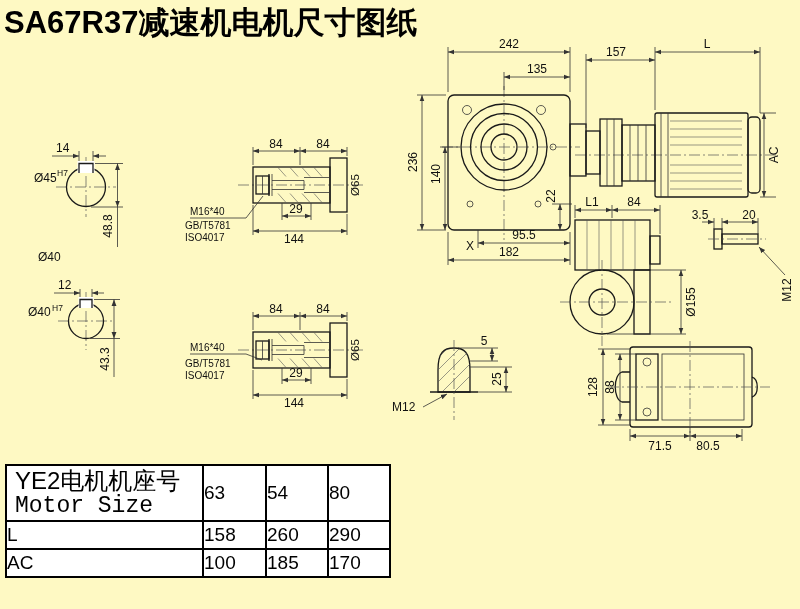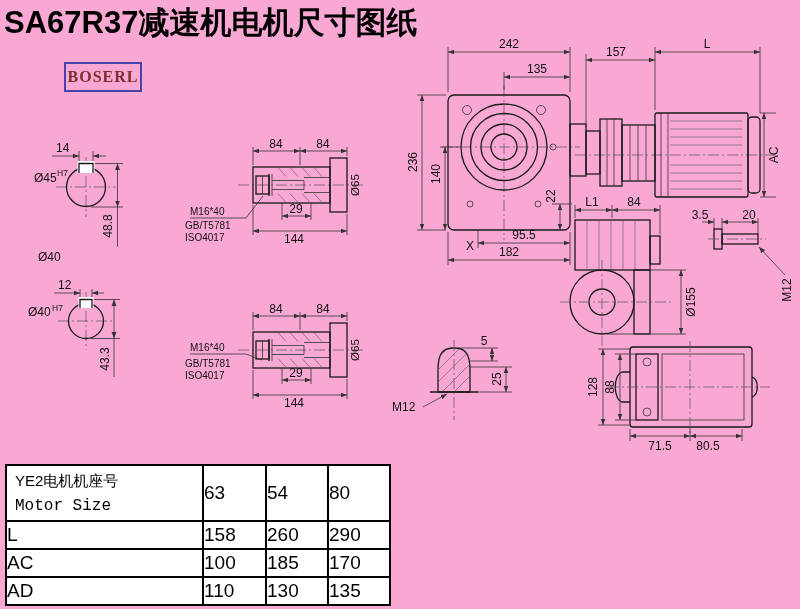--- a/index.html
+++ b/index.html
@@ -1,45 +1,42 @@
 <!DOCTYPE html>
 <html><head>
 <meta charset="utf-8">
 <style>
   *{box-sizing:border-box;margin:0;padding:0}
   html,body{background:#fff}
-  #page{position:relative;width:800px;height:609px;background:#f9a8d4;overflow:hidden;font-family:"Liberation Sans",sans-serif}
+  #page{position:relative;width:800px;height:609px;background:#fef9c3;overflow:hidden;font-family:"Liberation Sans",sans-serif}
   #title{position:absolute;left:4px;top:2px;font-size:31px;font-weight:bold;color:#000;white-space:nowrap}
   #logo{position:absolute;left:64px;top:62px;width:78px;height:30px;border:2px solid #4743ad;color:#7d2e2e;
         font-family:"Liberation Serif",serif;font-weight:bold;font-size:16px;letter-spacing:1px;
         display:flex;align-items:center;justify-content:center}
   #drawing{position:absolute;left:0;top:0}
   svg text{font-family:"Liberation Sans",sans-serif;fill:#111}
   .t12{font-size:12px}.t11{font-size:11.5px}.t10{font-size:10px}.t8{font-size:8.5px}
   .ln{stroke:#1a1a1a;stroke-width:1.3;fill:none}
   .tn{stroke:#333;stroke-width:.8;fill:none}
   .dm{stroke:#333;stroke-width:.8;fill:none}
   .cl{stroke:#555;stroke-width:.7;fill:none;stroke-dasharray:11 3 2 3}
   .ht{stroke:#555;stroke-width:.6;fill:none}
   #spec-table{position:absolute;left:5px;top:464px;border-collapse:collapse;table-layout:fixed;width:384px}
   #spec-table td{border:2px solid #000;text-align:left;font-size:19px;color:#000;vertical-align:middle;background:#fff}
   #spec-table td.hd{text-align:left;padding-left:8px;height:56px}
-  #spec-table td.hd .cn{font-size:15px;line-height:26px}
-  #spec-table td.hd .en{font-family:"Liberation Mono",monospace;font-size:16px;line-height:24px}
+  #spec-table td.hd .cn{font-size:24px;line-height:26px}
+  #spec-table td.hd .en{font-family:"Liberation Mono",monospace;font-size:23px;line-height:24px}
   #spec-table tr.data td{height:28px}
 </style>
 </head>
 <body>
 
 <div id="page">
 
   <div id="title">SA67R37减速机电机尺寸图纸</div>
-  <div id="logo">
-    <span>BOSERL</span>
-  </div>
 
   <svg id="drawing" width="800" height="609" viewBox="0 0 800 609">
     <defs>
       <marker id="ar" viewBox="0 0 10 10" refX="10" refY="5" markerWidth="8" markerHeight="8" orient="auto-start-reverse">
         <path d="M0,1.2 L10,5 L0,8.8 Z" fill="#333"></path>
       </marker>
       <clipPath id="domeclip">
           <path d="M438,392 L438,370 C438,352 444,348 454,348 C464,348 470,352 470,370 L470,392 Z"></path>
         </clipPath>
     </defs>
@@ -367,22 +364,16 @@
         <td>158</td>
         <td>260</td>
         <td>290</td>
       </tr>
       <tr class="data">
         <td>AC</td>
         <td>100</td>
         <td>185</td>
         <td>170</td>
       </tr>
-      <tr class="data">
-        <td>AD</td>
-        <td>110</td>
-        <td>130</td>
-        <td>135</td>
-      </tr>
     </tbody>
   </table>
 
 </div>
 
 </body></html>

